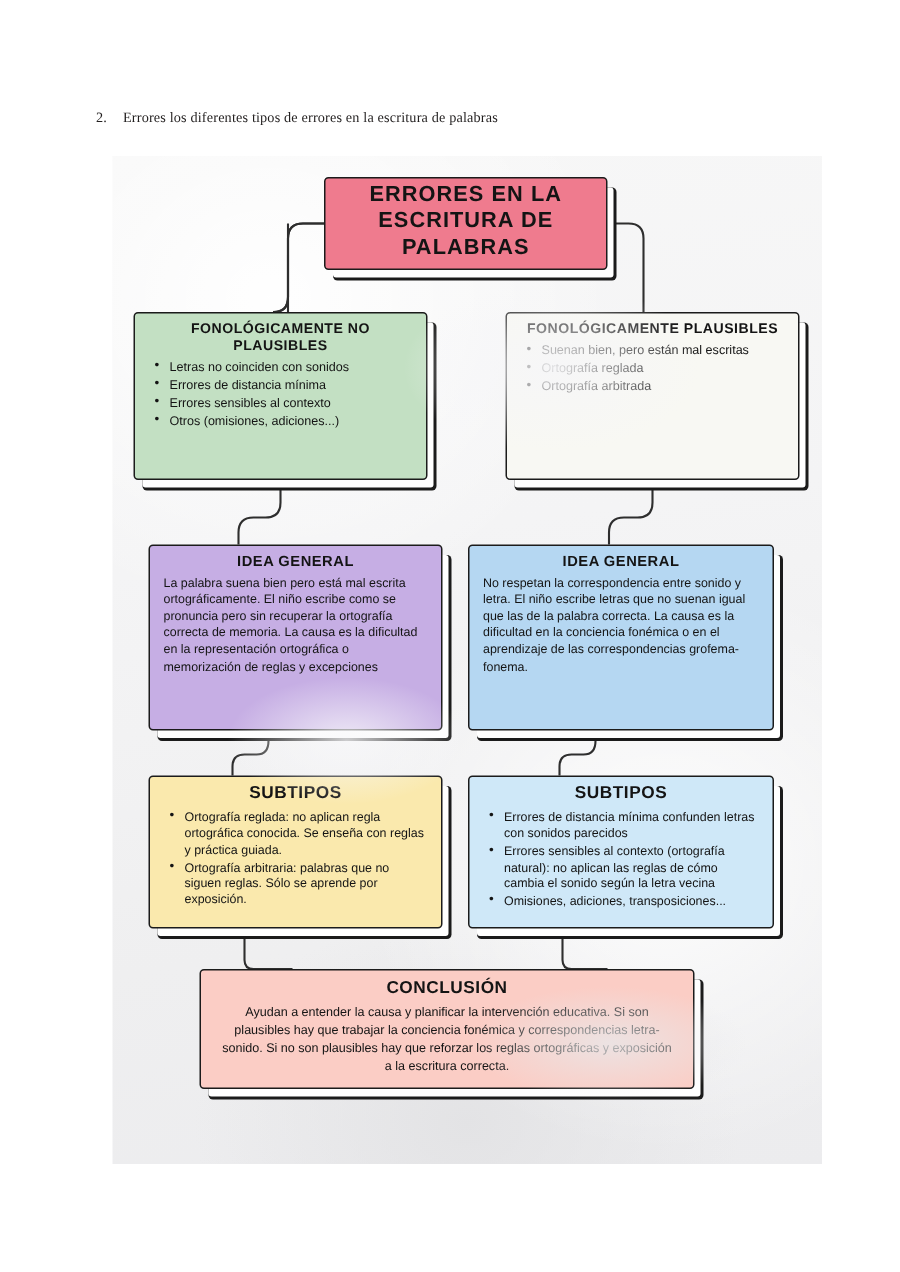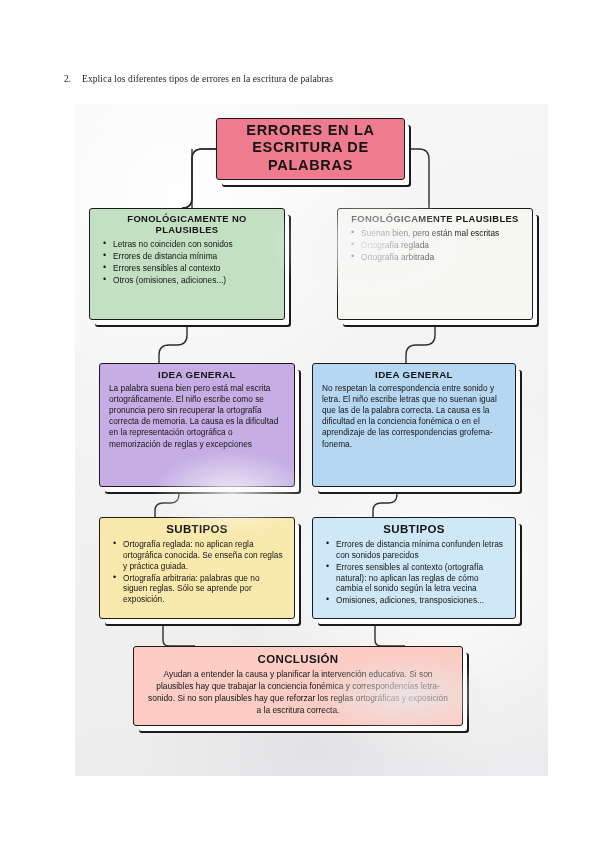--- a/index.html
+++ b/index.html
@@ -153,21 +153,21 @@
     padding: 6px 12px 8px 12px;
   }
   #n-conc .ttl { font-size: 11.5px; }
   #n-conc .body { font-size: 8.4px; text-align: center; line-height: 1.4; }
 </style>
 </head>
 <body>
 
 <div class="doc-heading">
   <span class="num">2.</span>
-  <span>Explica los diferentes tipos de errores en la escritura de palabras</span>
+  <span>Errores los diferentes tipos de errores en la escritura de palabras</span>
 </div>
 
 <div class="scan">
 
   <svg class="wires" viewBox="0 0 473 672">
 
     <path d="M141 45 L 127 45 Q 117 45 117 55 L 117 94 Q 117 104 107 104 L 112 104"></path>
     <path d="M117 45 L 117 94 Q 117 104 108 104 L 112 104"></path>
     <path d="M141 45 L 127 45 Q 117 45 117 55 L 117 104"></path>
 

